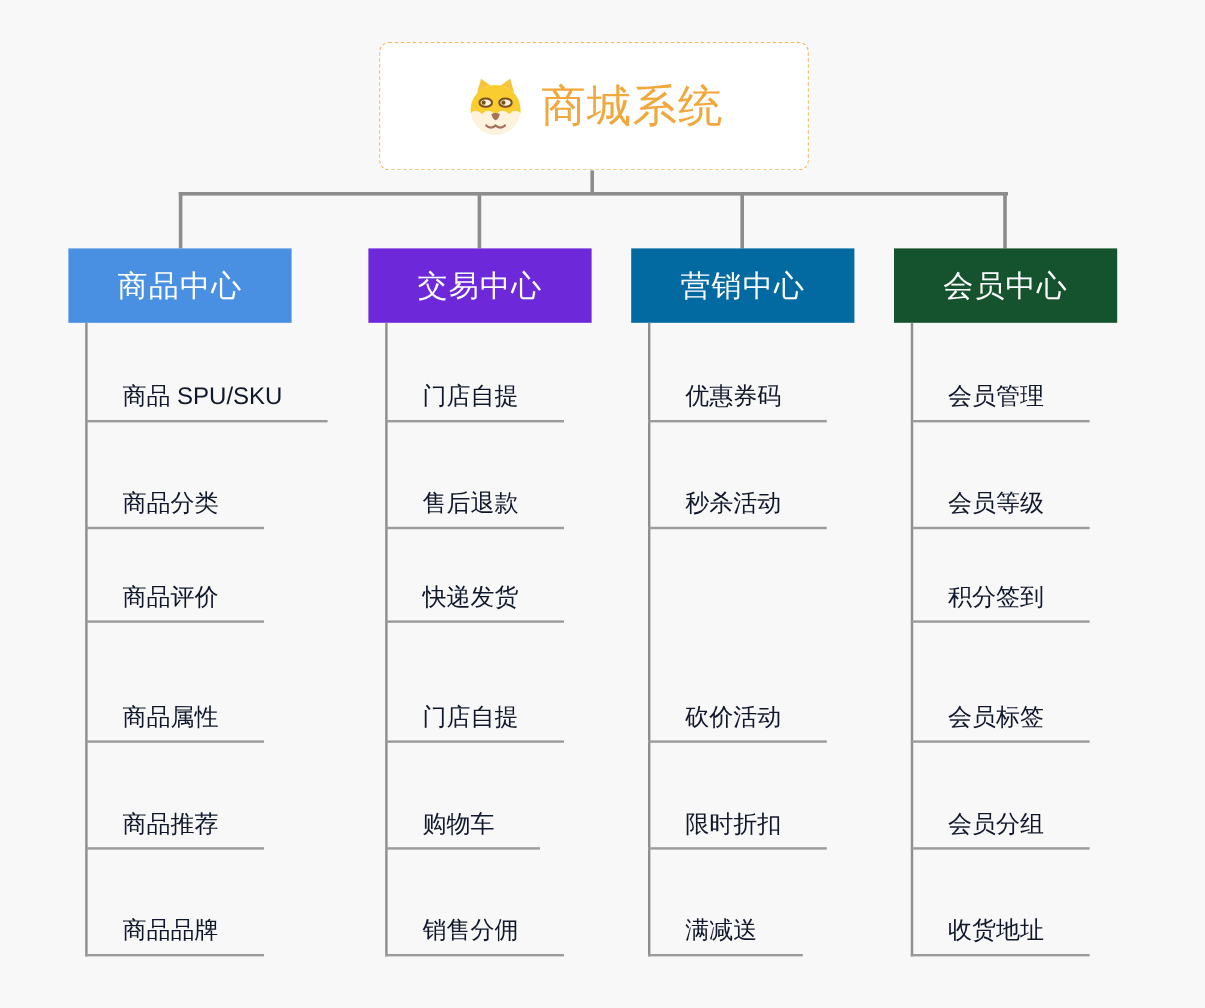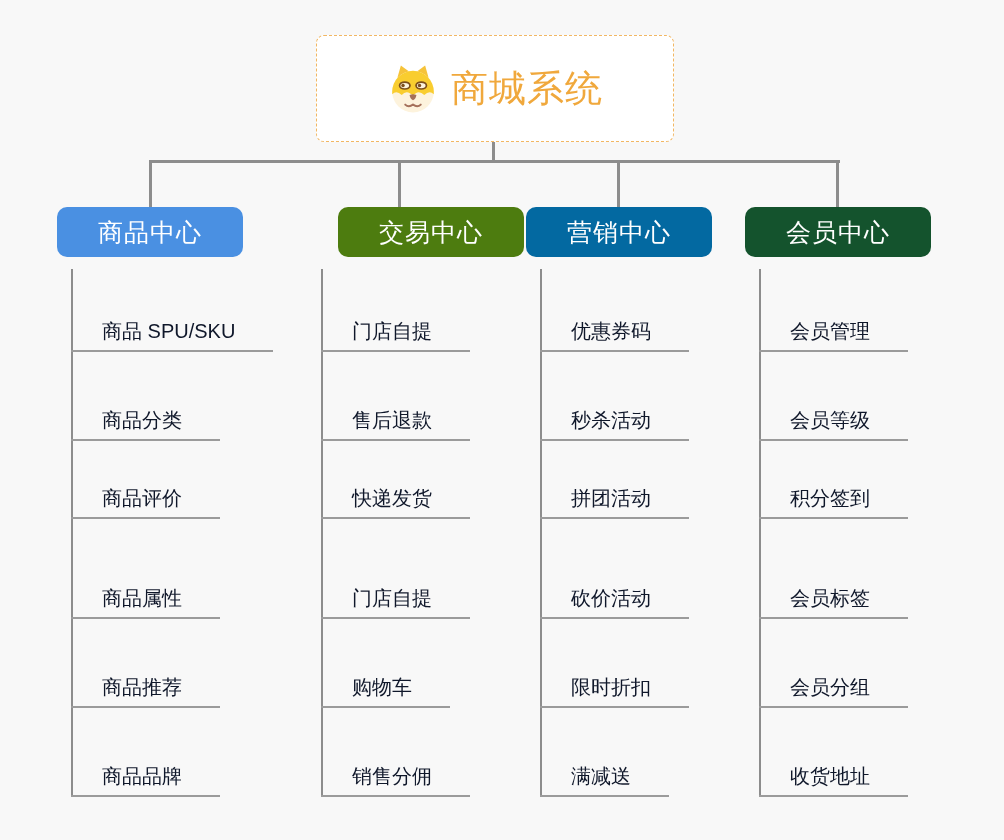--- a/index.html
+++ b/index.html
@@ -55,22 +55,22 @@
     height: 610px;
   }
   .branch-col.c1 { left: 57px; }
   .branch-col.c2 { left: 307px; }
   .branch-col.c3 { left: 526px; }
   .branch-col.c4 { left: 745px; }
 
   .branch-header {
     position: absolute;
     left: 0; top: 0;
-    width: 186px; height: 50px;
-    border-radius: 10px;
+    width: 186px; height: 62px;
+    border-radius: 0;
     display: flex;
     align-items: center;
     justify-content: center;
     color: #ffffff;
     font-size: 25px;
     letter-spacing: 1px;
     cursor: default;
   }
   .branch-spine {
     position: absolute;
@@ -129,36 +129,35 @@
     <div class="branch-spine"></div>
     <div class="leaf l1">商品 SPU/SKU</div>
     <div class="leaf l2">商品分类</div>
     <div class="leaf l3">商品评价</div>
     <div class="leaf l4">商品属性</div>
     <div class="leaf l5">商品推荐</div>
     <div class="leaf l6">商品品牌</div>
   </div>
 
   <div class="branch-col c2">
-    <div class="branch-header" style="background-color: #4d7c0f; margin-left: 31px;">交易中心</div>
+    <div class="branch-header" style="background-color: #6d28d9;">交易中心</div>
     <div class="branch-spine"></div>
     <div class="leaf l1">门店自提</div>
     <div class="leaf l2">售后退款</div>
     <div class="leaf l3">快递发货</div>
     <div class="leaf l4">门店自提</div>
     <div class="leaf l5">购物车</div>
     <div class="leaf l6">销售分佣</div>
   </div>
 
   <div class="branch-col c3">
     <div class="branch-header" style="background-color: #0369a1;">营销中心</div>
     <div class="branch-spine"></div>
     <div class="leaf l1">优惠券码</div>
     <div class="leaf l2">秒杀活动</div>
-    <div class="leaf l3">拼团活动</div>
     <div class="leaf l4">砍价活动</div>
     <div class="leaf l5">限时折扣</div>
     <div class="leaf l6">满减送</div>
   </div>
 
   <div class="branch-col c4">
     <div class="branch-header" style="background-color: #14532d;">会员中心</div>
     <div class="branch-spine"></div>
     <div class="leaf l1">会员管理</div>
     <div class="leaf l2">会员等级</div>

